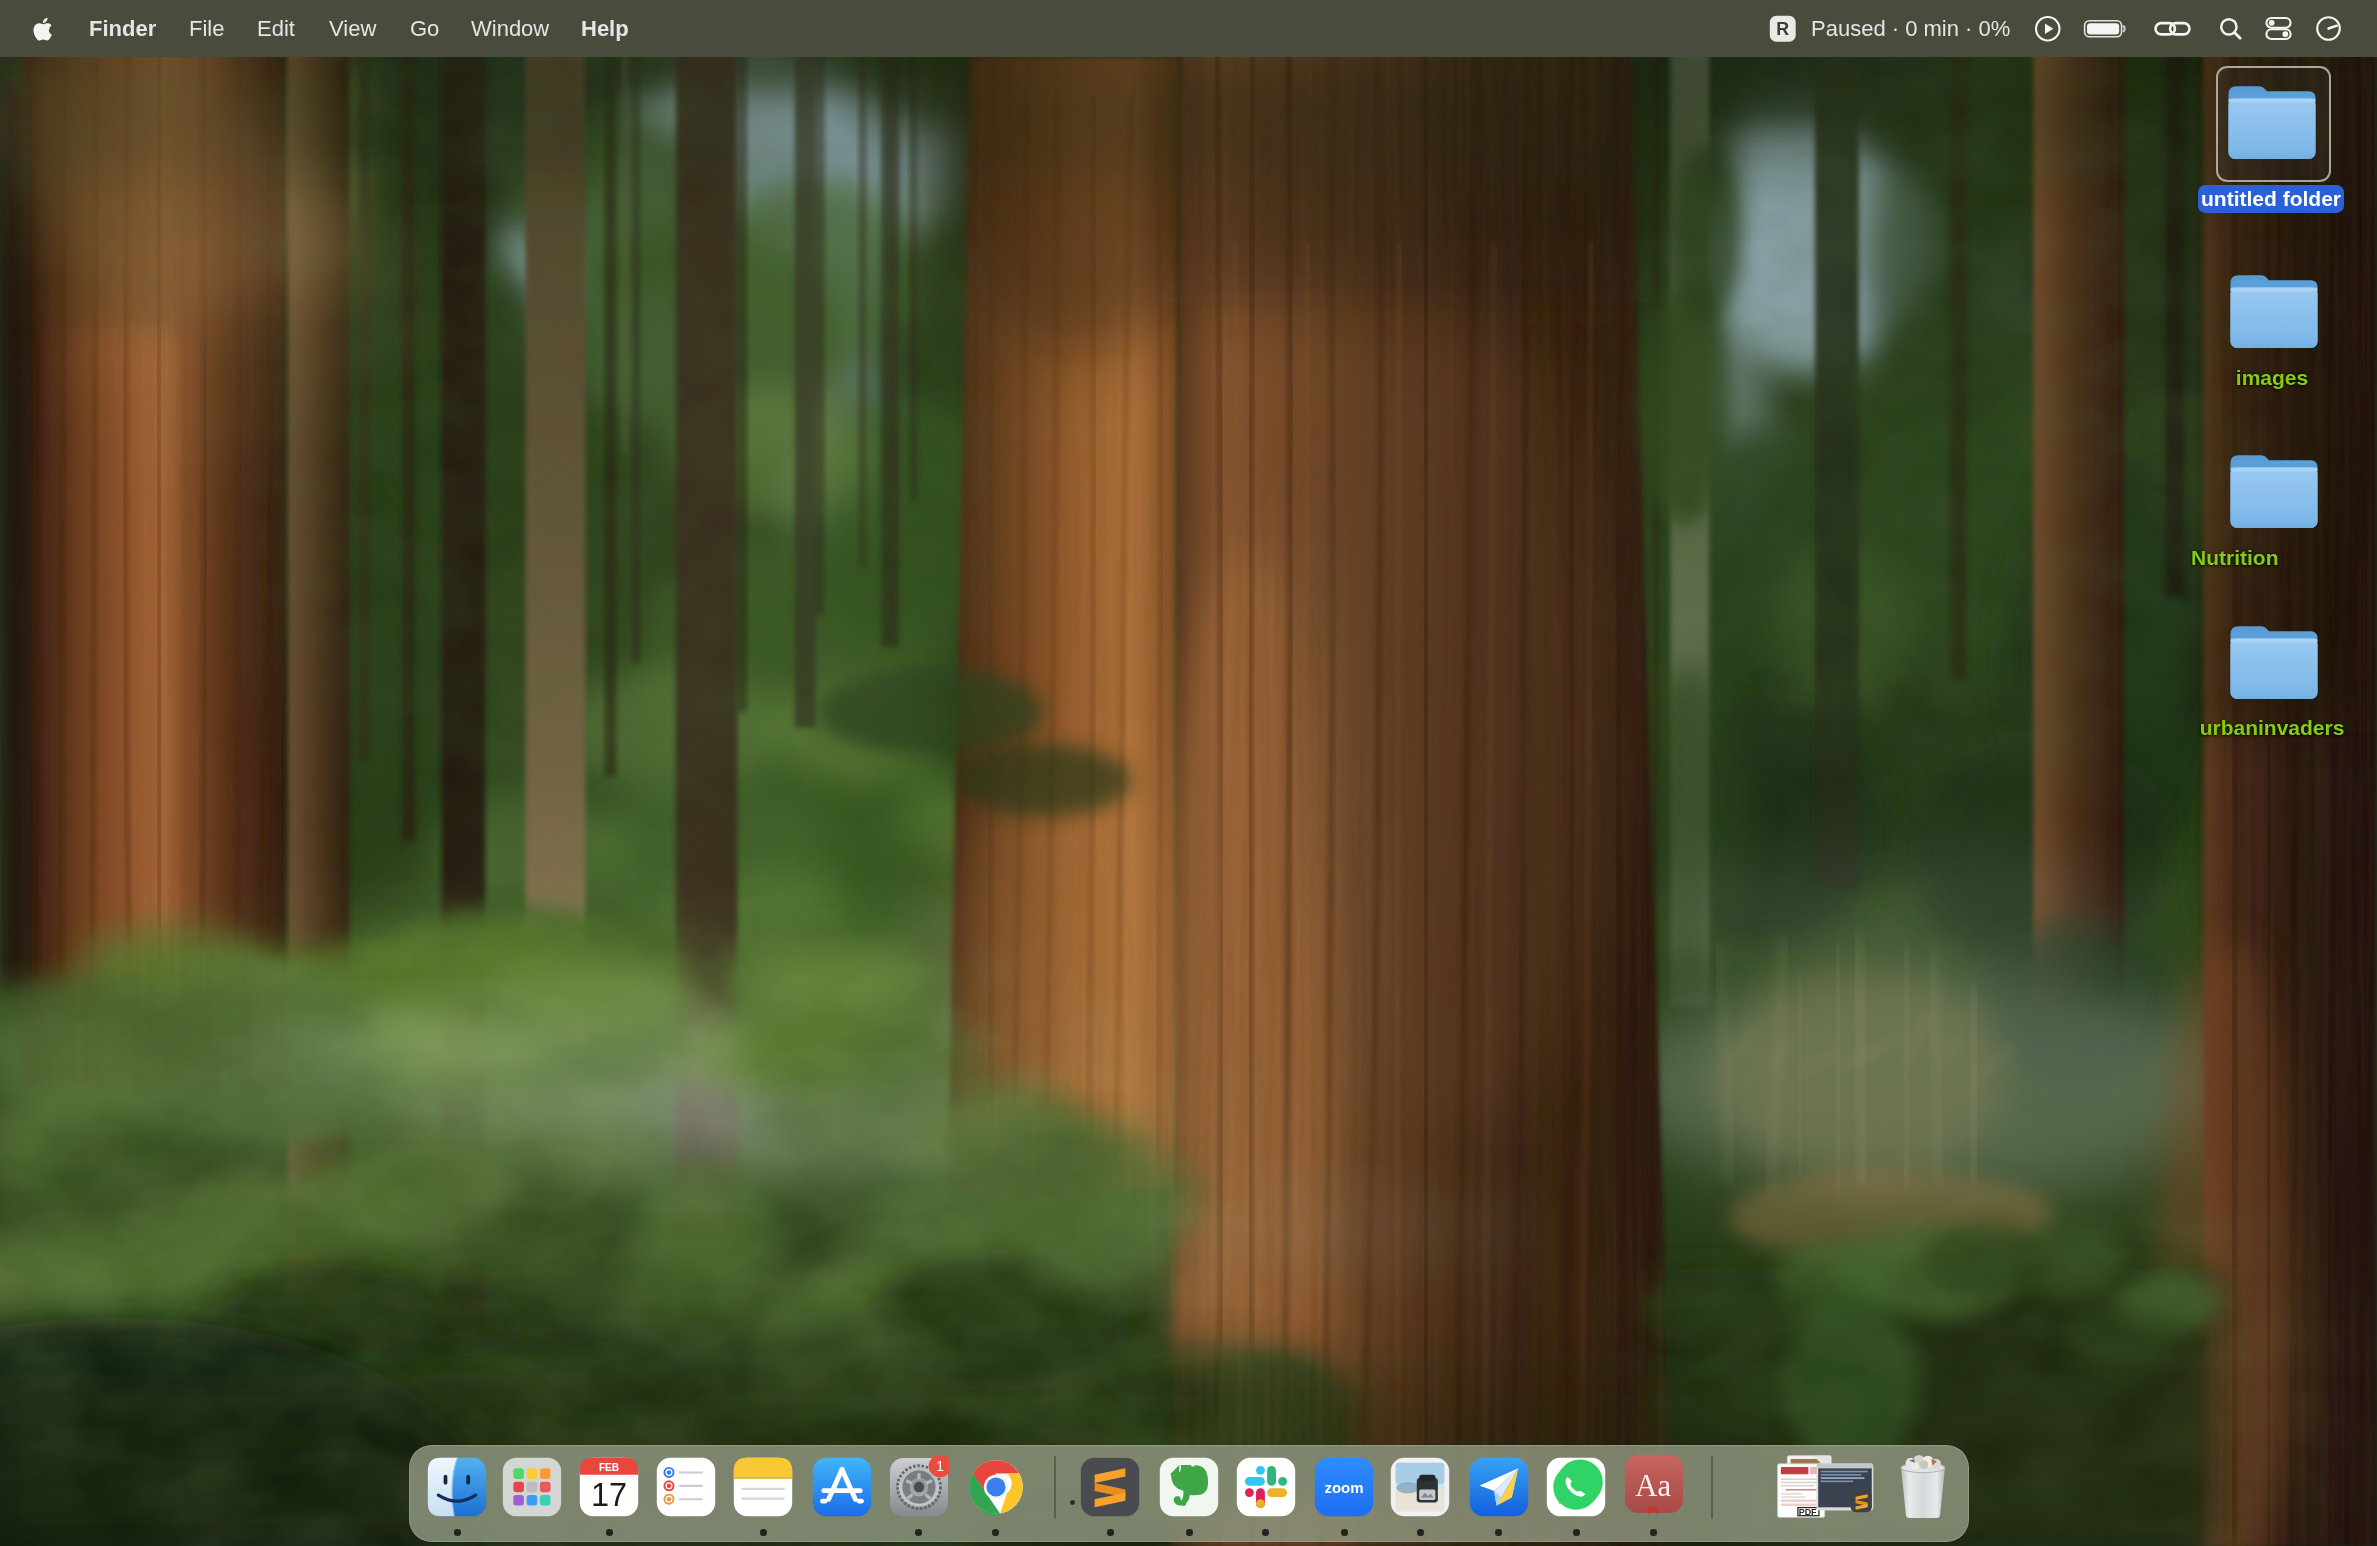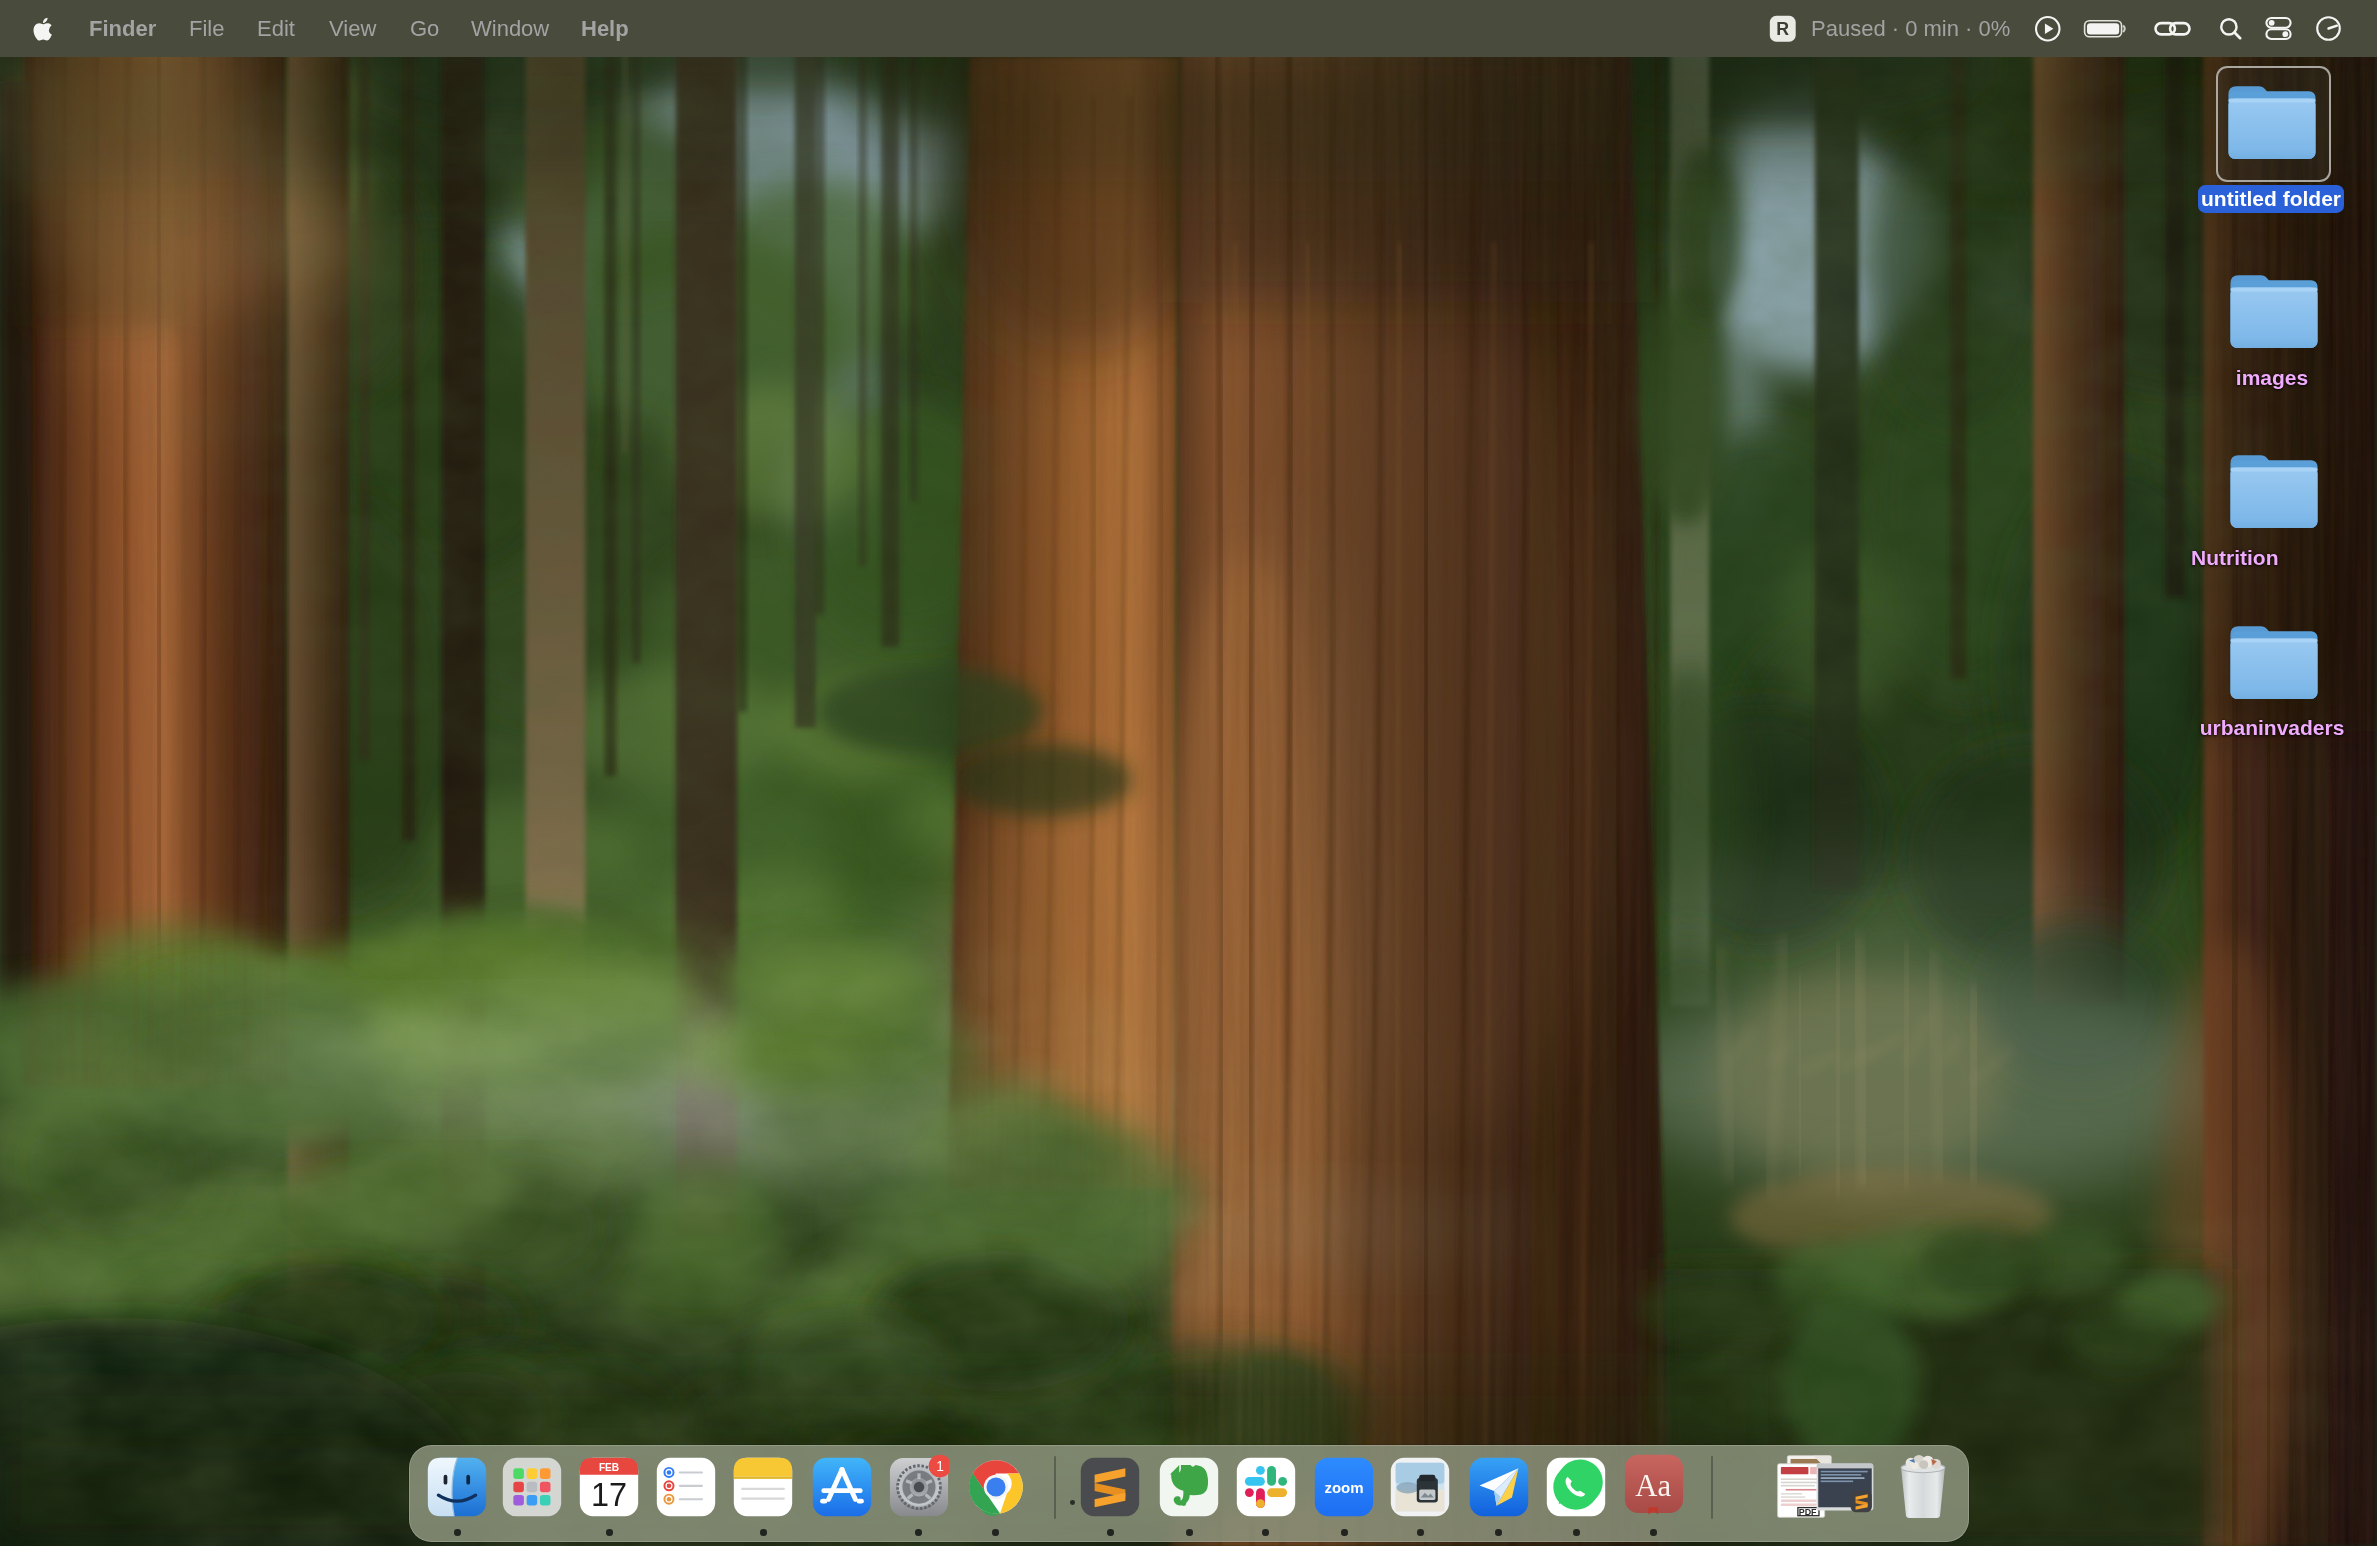--- a/index.html
+++ b/index.html
@@ -1,22 +1,22 @@
 <!DOCTYPE html>
 <html style="font-size:13px"><head><meta charset="utf-8">
 <style>
 html,body{margin:0;padding:0;width:2377px;height:1546px;overflow:hidden;background:#2c3d20;
 font-family:"Liberation Sans",sans-serif;}
 #stage{position:absolute;inset:0;width:2377px;height:1546px;}
 #wall{position:absolute;left:0;top:0;}
 #menubar{position:absolute;left:0;top:0;width:2377px;height:57px;background:#494b3d;}
-.mi{position:absolute;top:0;height:57px;line-height:57px;color:#a3a3a3;font-size:22px;}
+.mi{position:absolute;top:0;height:57px;line-height:57px;color:#e5e5e5;font-size:22px;}
 .bold{font-weight:700;}
 .micon{position:absolute;top:0;height:57px;display:flex;align-items:center;}
-.flabel{color:#f0abfc;font-size:21px;font-weight:700;text-shadow:0 0.8px 3.2px rgba(0,0,0,0.85),0 0 1.6px rgba(0,0,0,0.6);}
+.flabel{color:#84cc16;font-size:21px;font-weight:700;text-shadow:0 0.8px 3.2px rgba(0,0,0,0.85),0 0 1.6px rgba(0,0,0,0.6);}
 #dock{position:absolute;left:409px;top:1445px;width:1558px;height:95px;background:rgba(142,149,126,0.84);
 border-radius:22.6px;border:0.8px solid rgba(255,255,255,0.18);box-shadow:0 0 0 0.8px rgba(0,0,0,0.15);}
 .dicon{position:absolute;top:1457px;width:60px;height:60px;}
 .ddot{position:absolute;top:1529px;width:6.5px;height:6.5px;border-radius:50%;background:#222420;}
 .dsep{position:absolute;top:1456px;width:2.4px;height:63px;background:rgba(30,30,25,0.35);border-radius:1.6px;}
 </style></head><body>
 <div id="stage">
 <svg id="wall" width="2377" height="1546" viewBox="0 0 2940 1912">
 <defs>
 <filter id="b40" x="-40%" y="-40%" width="180%" height="180%">

